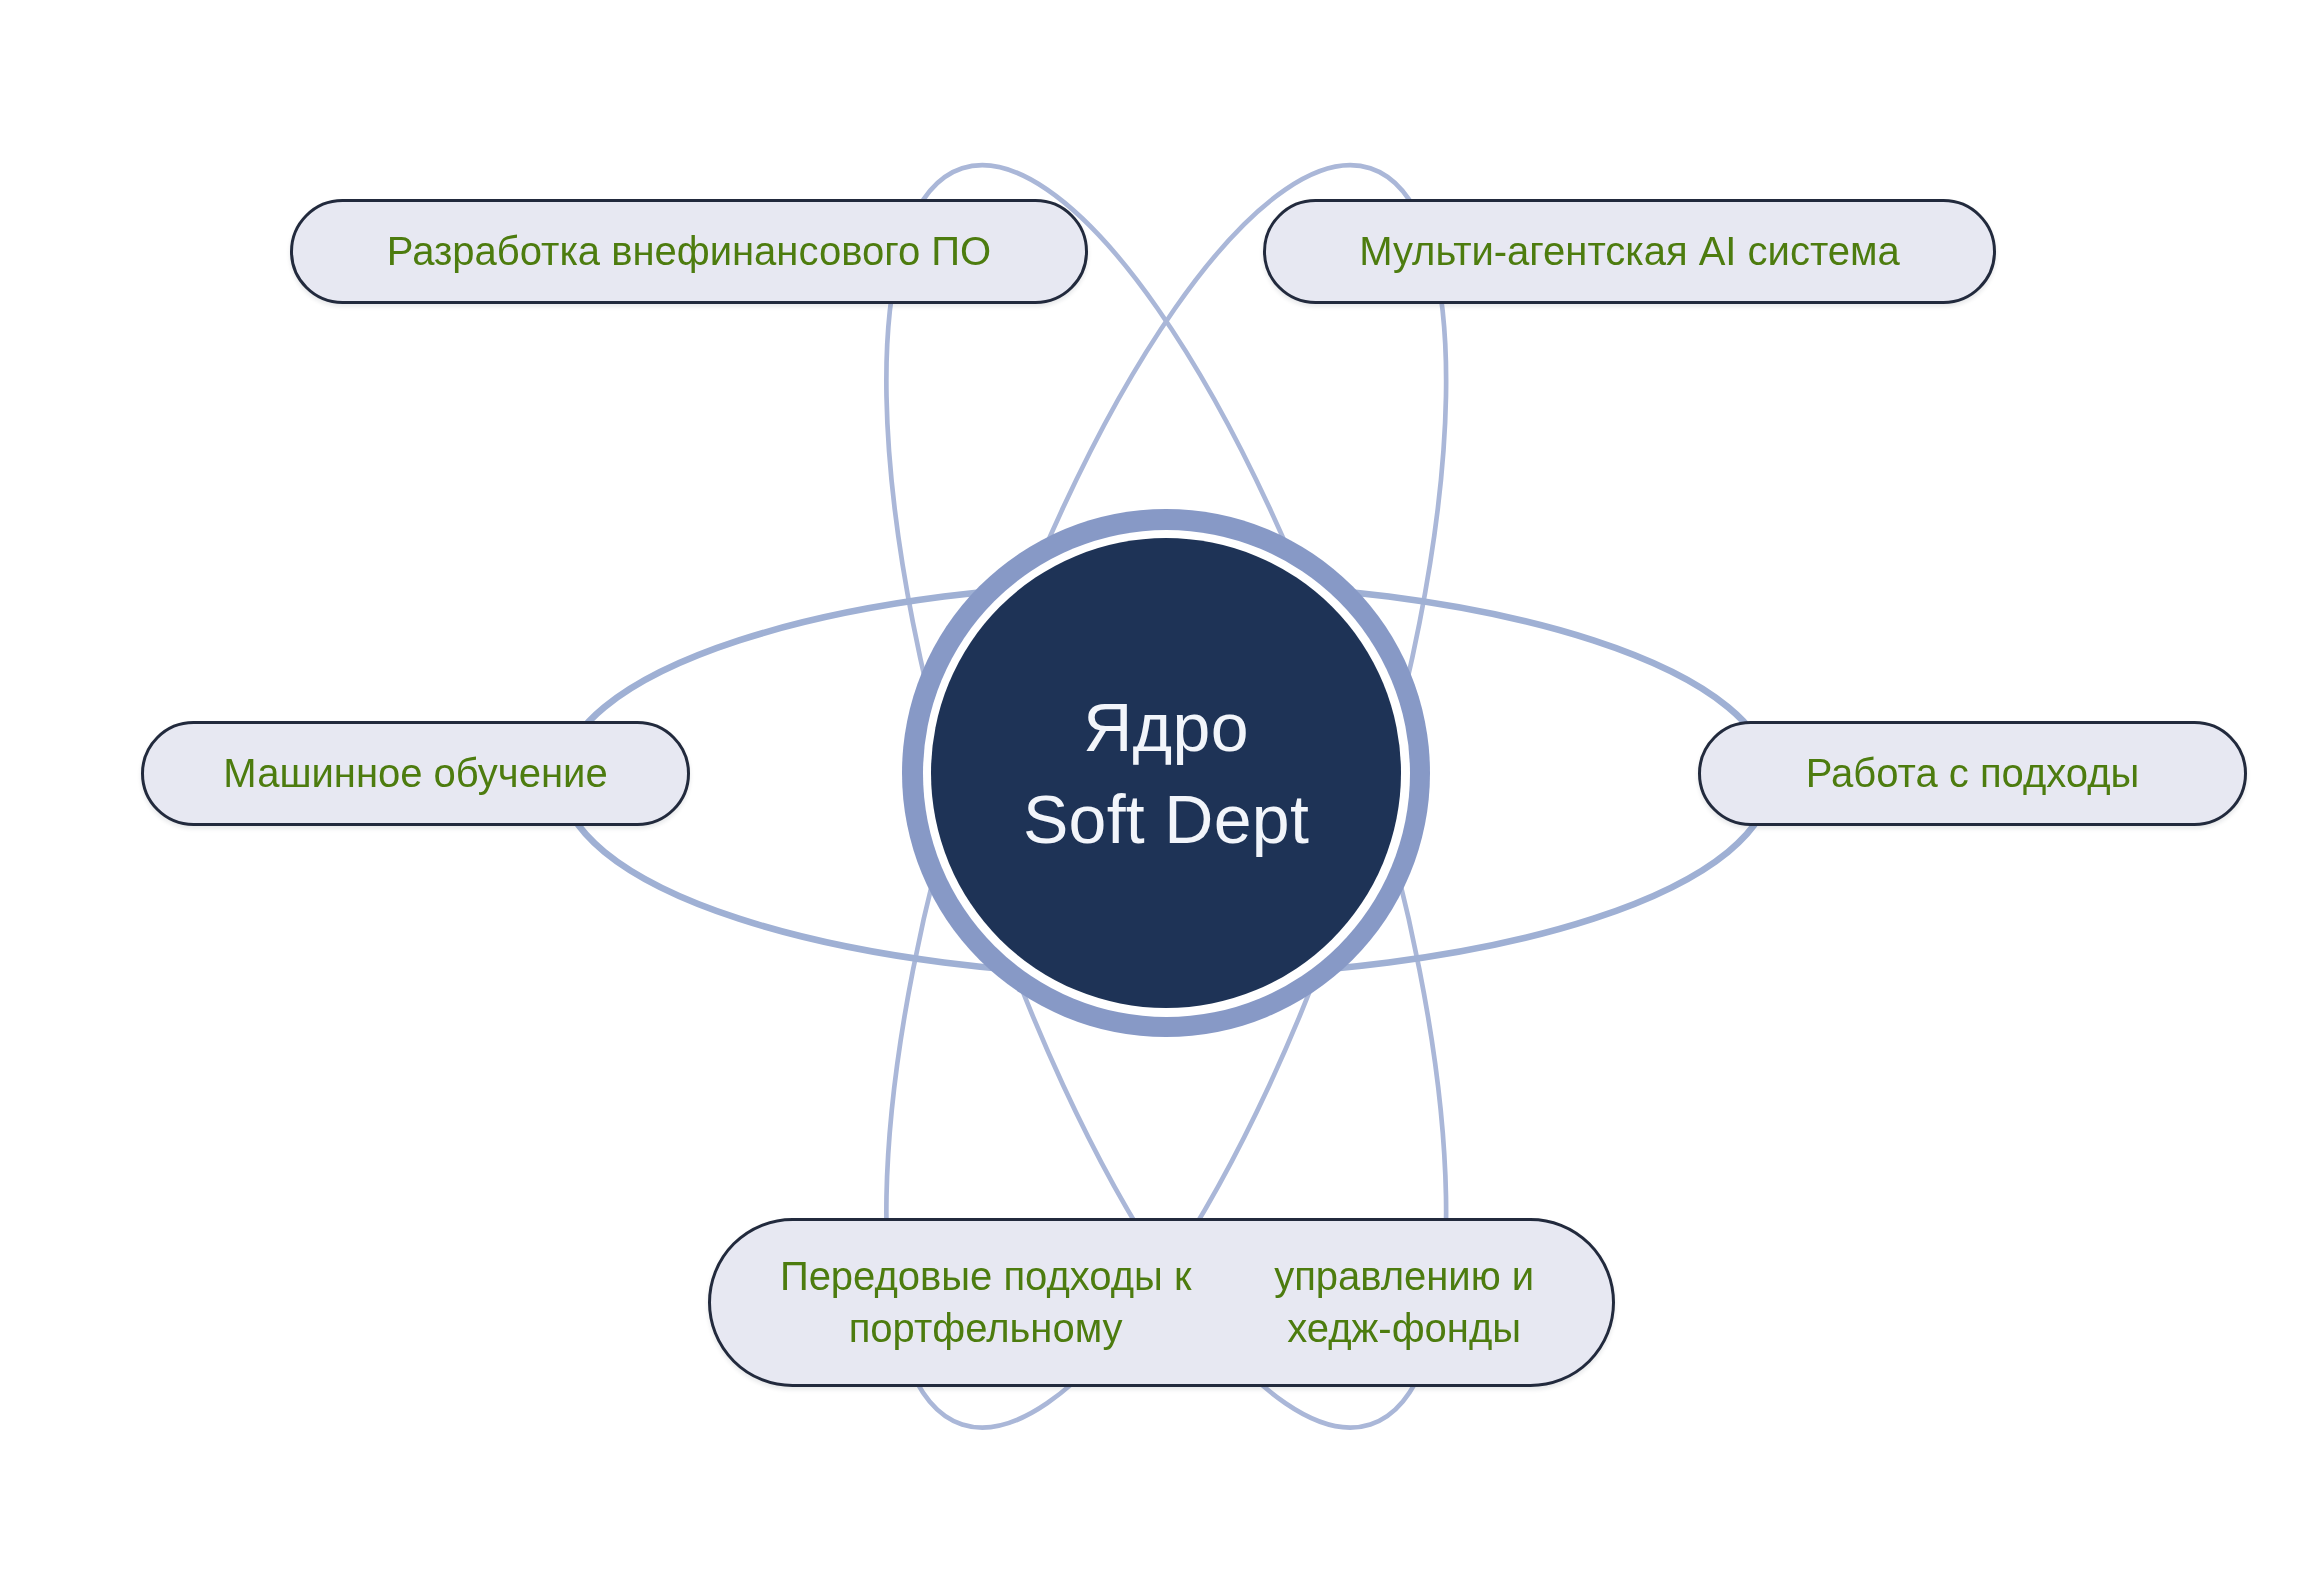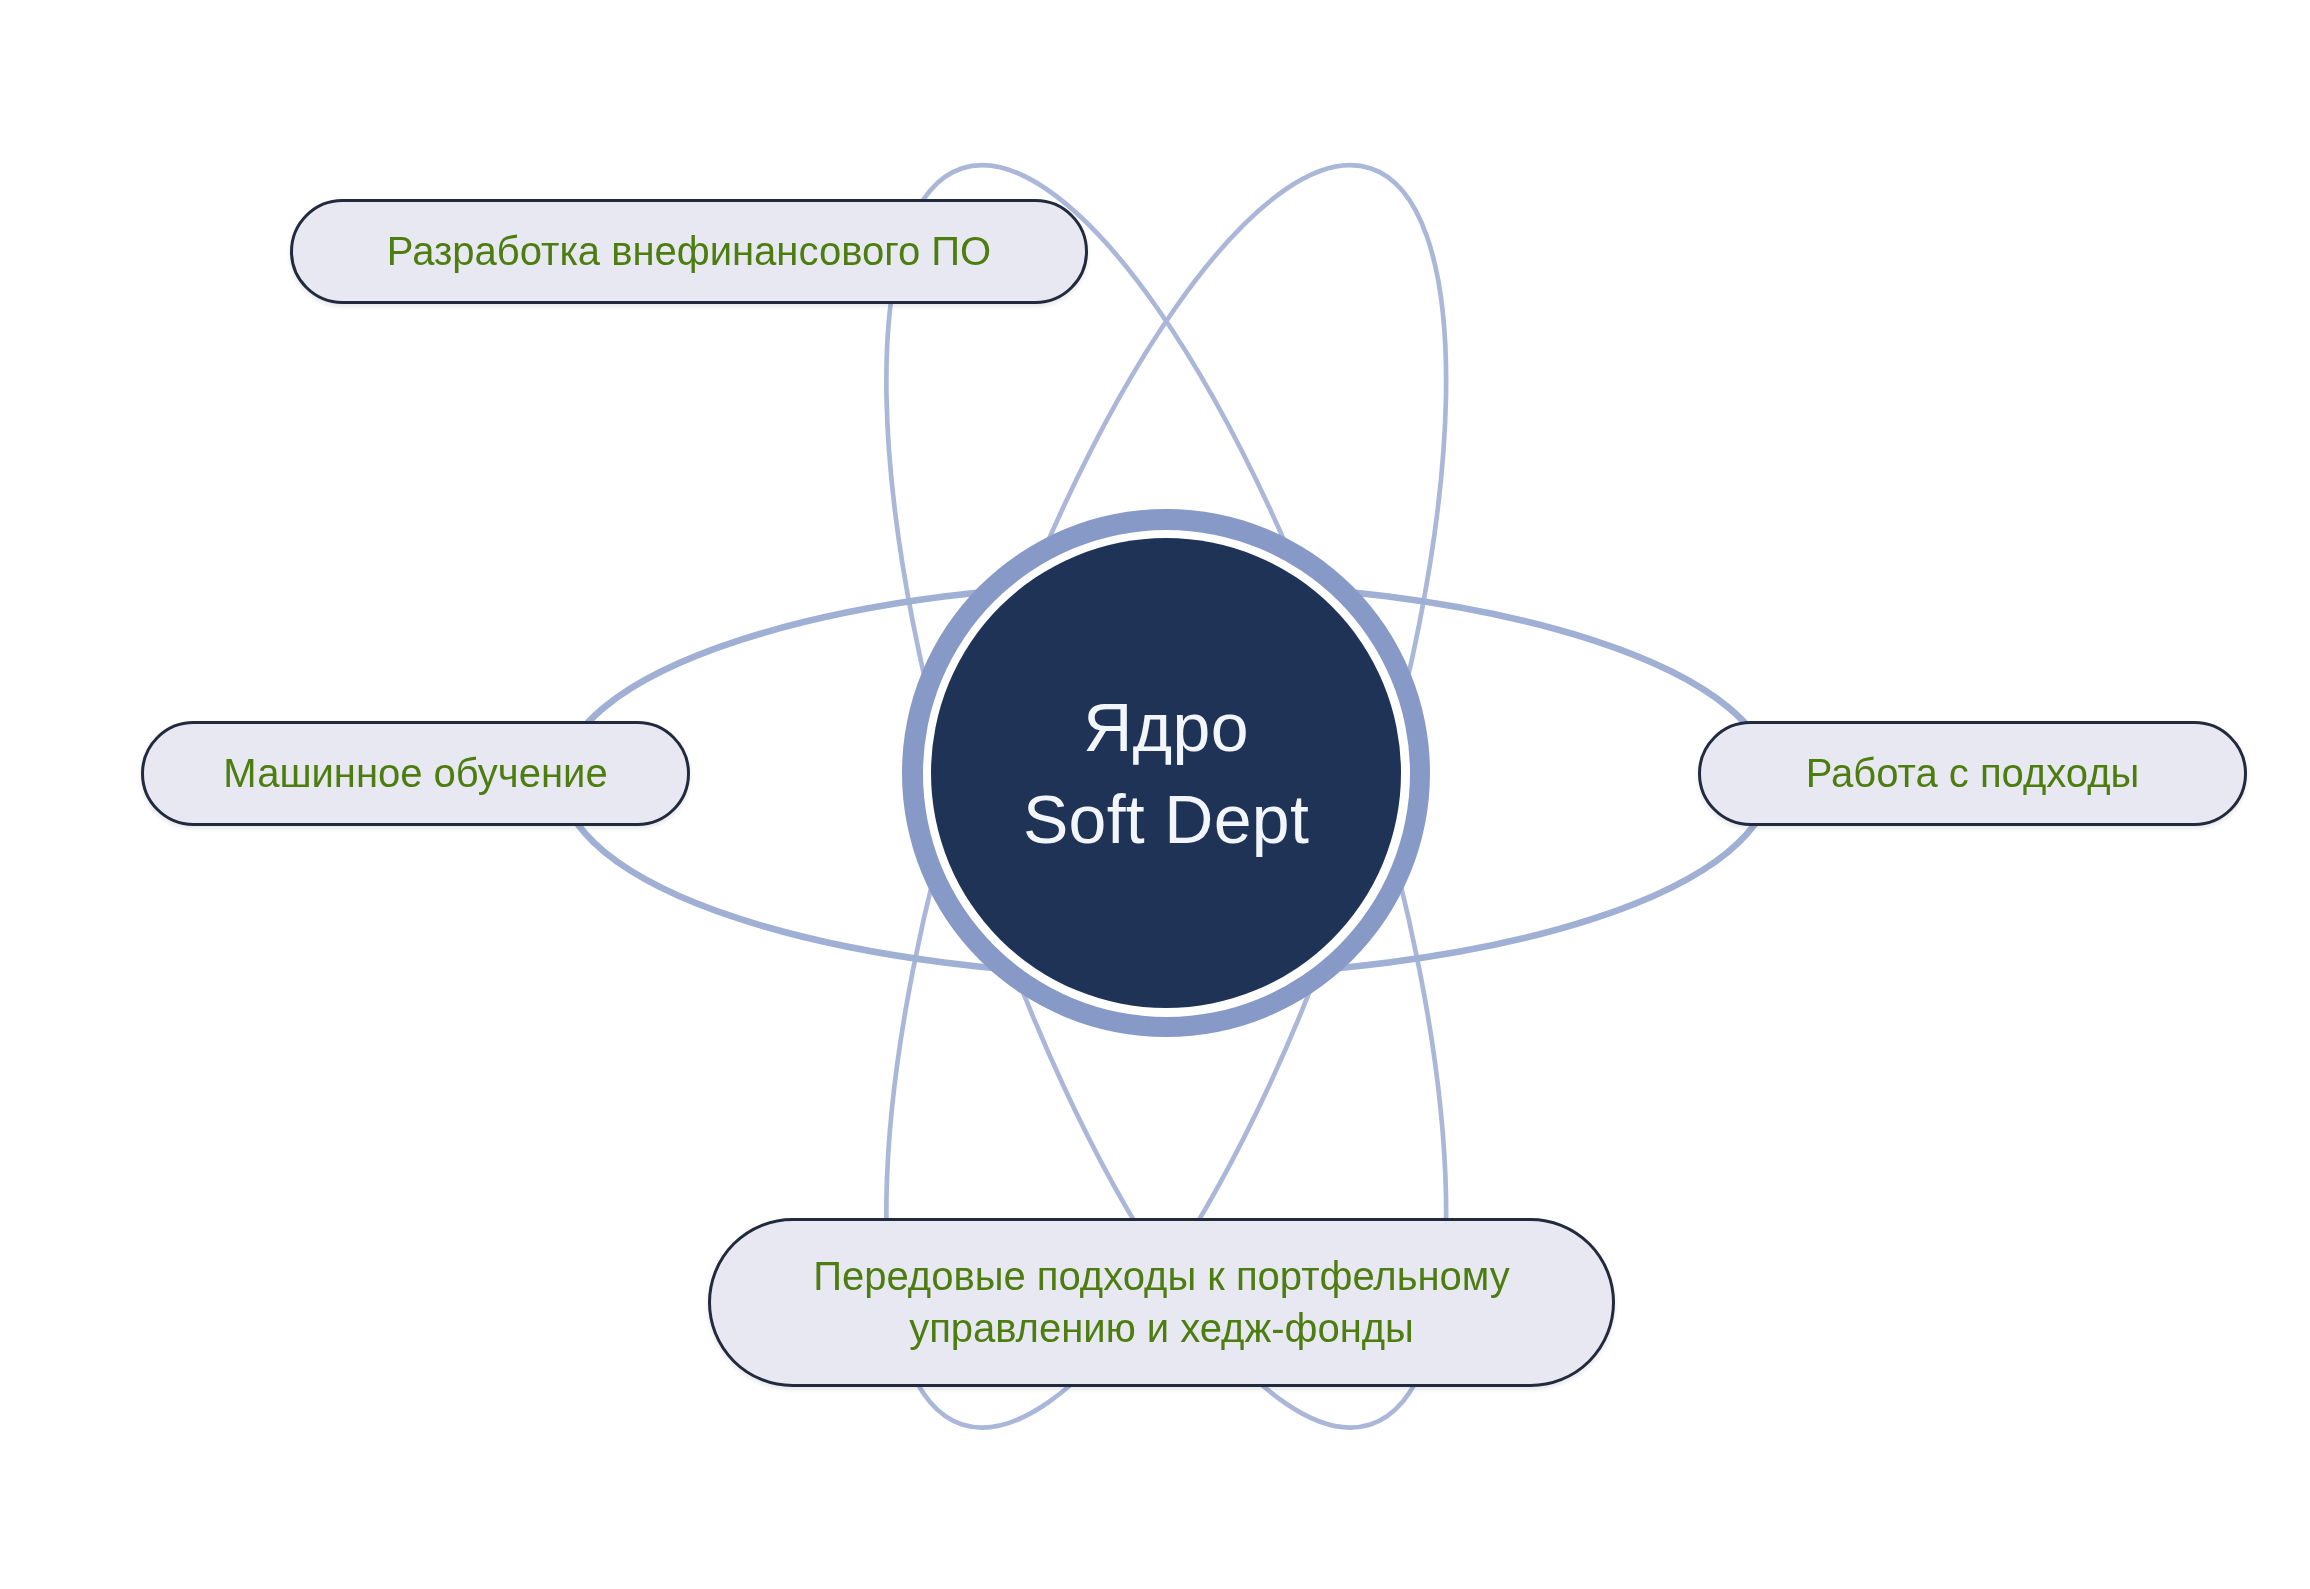--- a/index.html
+++ b/index.html
@@ -73,21 +73,21 @@
     padding:0 32px;
     box-shadow:0 2.8px 4.7px rgba(20,26,45,.10);
   }
   .pill span{display:block;}
 
   .pill-tl{ left:290px; top:199px;  width:798px; height:105px; }
   .pill-tr{ left:1263px;top:199px;  width:733px; height:105px; }
   .pill-l { left:141px; top:721px;  width:549px; height:105px;align-items:center; }
   .pill-r { left:1698px;top:721px;  width:549px; height:105px; }
   .pill-b { left:708px; top:1218px; width:907px; height:169px;
-            flex-direction:column; }
+            flex-direction:row; }
 </style>
 </head>
 <body>
 
 <div id="stage">
 
   <svg id="orbits" viewBox="0 0 2466 1696">
     <g fill="none" stroke="#aab7d8" stroke-width="5">
 
       <ellipse cx="1245" cy="850" rx="705" ry="215" transform="rotate(72 1245 850)"></ellipse>
@@ -106,20 +106,23 @@
     <div class="core-disc">
       <div class="core-line">Ядро</div>
       <div class="core-line">Soft Dept</div>
     </div>
   </div>
 
   <div class="pill pill-tl">
     <span>Разработка внефинансового ПО</span>
   </div>
 
+  <div class="pill pill-tr">
+    <span>Мульти-агентская AI система</span>
+  </div>
 
   <div class="pill pill-l">
     <span>Машинное обучение</span>
   </div>
 
   <div class="pill pill-r">
     <span>Работа с подходы</span>
   </div>
 
   <div class="pill pill-b">

